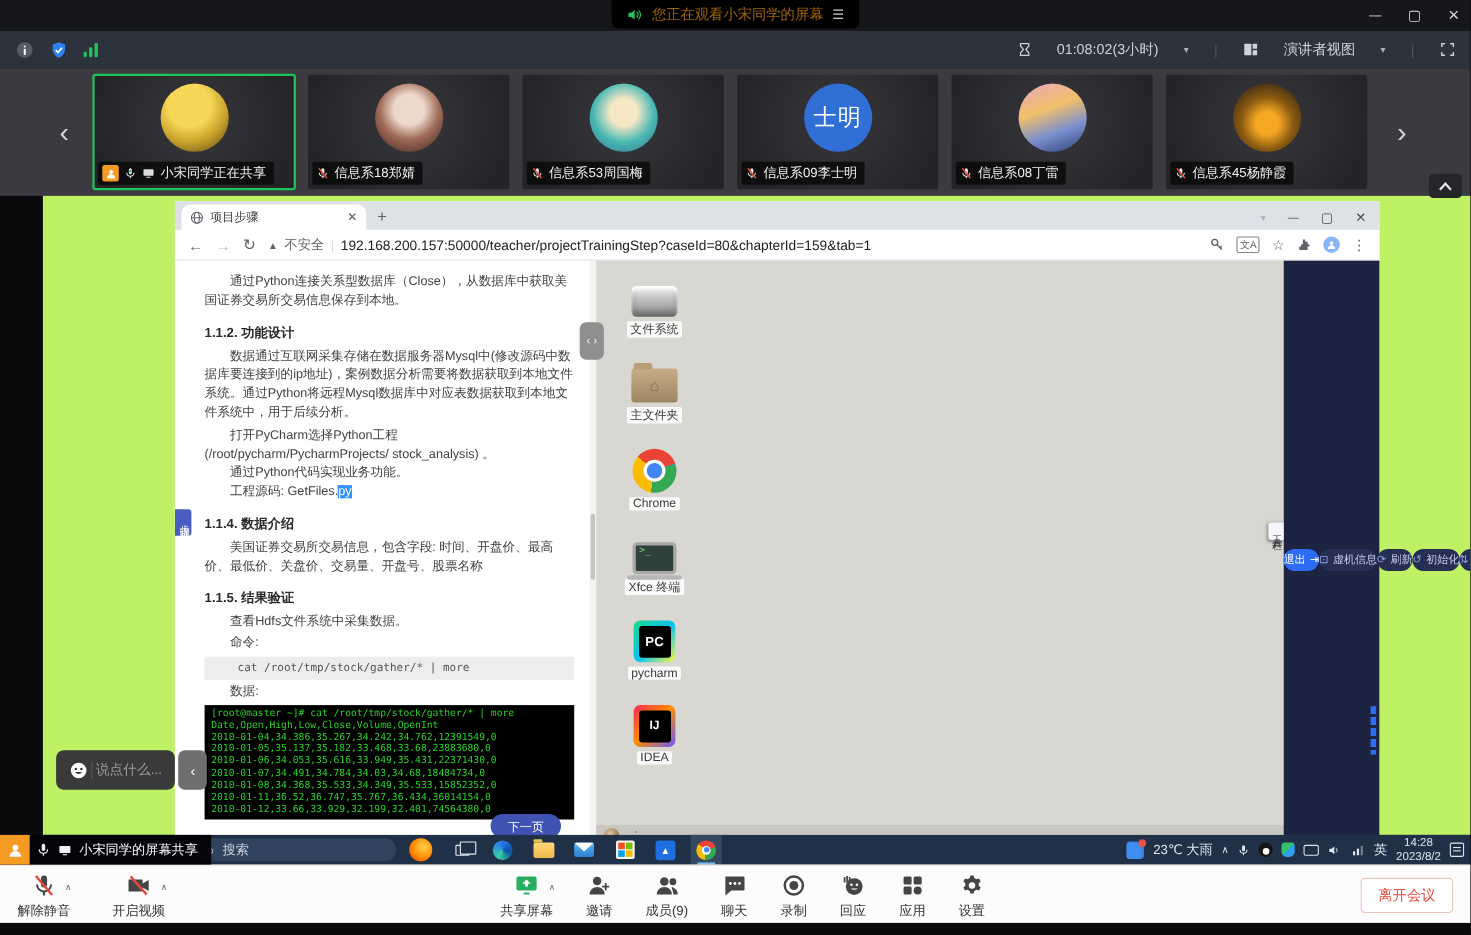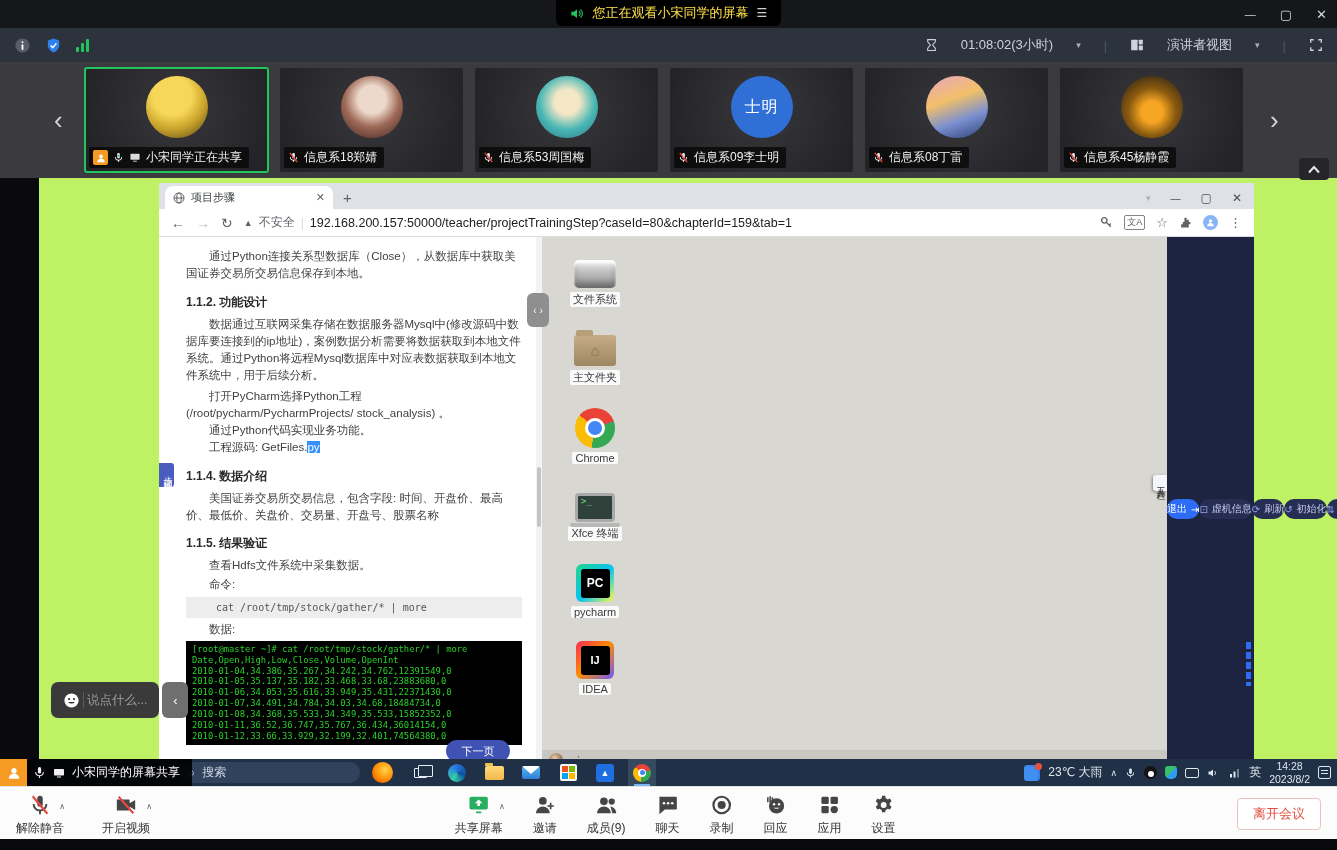--- a/index.html
+++ b/index.html
@@ -3,21 +3,21 @@
 <meta charset="utf-8">
 <style>
   *{margin:0;padding:0;box-sizing:border-box;}
   html,body{width:1337px;height:850px;overflow:hidden;background:#000;}
   body{font-family:"Liberation Sans","DejaVu Sans",sans-serif;}
   .app{position:relative;width:1337px;height:850px;background:#0a0a0c;overflow:hidden;}
 
   
   .banner{position:relative;height:28px;background:#16171a;}
   .banner-pill{position:absolute;left:50%;transform:translateX(-50%);top:0;height:26px;background:#000;border-radius:0 0 6px 6px;display:flex;align-items:center;gap:8px;padding:0 14px;}
-  .banner-pill .t{color:#fde047;font-size:13px;}
+  .banner-pill .t{color:#a16207;font-size:13px;}
   .banner-pill .menu{color:#cfcfcf;font-size:12px;}
   .win-controls{position:absolute;right:10px;top:0;height:28px;display:flex;align-items:center;gap:24px;color:#d8d8d8;font-size:13px;}
   .win-controls span{cursor:default;}
 
   
   .statusbar{height:34px;background:#2d333d;display:flex;align-items:center;padding:0 14px;color:#ccd2db;}
   .sb-left{display:flex;align-items:center;gap:14px;}
   .sb-right{margin-left:auto;display:flex;align-items:center;gap:23px;font-size:13px;}
   .sb-div{color:#4d5562;}
   .sig{display:flex;align-items:flex-end;gap:2px;height:13px;}
@@ -27,21 +27,21 @@
   
   .thumbstrip{position:relative;height:116px;background:#3b3b3f;}
   .thumbs{position:absolute;left:85px;top:6px;display:flex;gap:12px;}
   .thumb{position:relative;width:183px;height:104px;background:radial-gradient(circle at 50% 40%,#37373c,#242428 85%);border-radius:2px;}
   .thumb.sharing{outline:2px solid #21c45d;outline-offset:-1px;}
   .avatar{position:absolute;left:50%;top:8px;transform:translateX(-50%);width:62px;height:62px;border-radius:50%;display:flex;align-items:center;justify-content:center;}
   .av1{background:radial-gradient(circle at 42% 32%,#f7d757 0 35%,#caa42c 60%,#4a3c14);}
   .av2{background:radial-gradient(circle at 50% 38%,#ecd9cb 0 28%,#a06a58 55%,#35211f);}
   .av3{background:radial-gradient(circle at 50% 42%,#f4e7c6 0 26%,#49b8b4 58%,#2e6f86);}
   .av4{background:#2f6fd6;}
-  .av4 span{color:#fff;font-size:16px;letter-spacing:1px;}
+  .av4 span{color:#fff;font-size:21px;letter-spacing:1px;}
   .av5{background:linear-gradient(160deg,#e8a6c0,#f2c069 38%,#7a8fd0 68%,#2b3f73);}
   .av6{background:radial-gradient(circle at 50% 58%,#f5a623 0 22%,#8a5a10 50%,#141419);}
   .chip{position:absolute;left:4px;bottom:4px;background:rgba(8,8,8,.82);border-radius:2px;display:flex;align-items:center;gap:5px;padding:2px 7px 2px 4px;color:#f2f2f2;font-size:12px;white-space:nowrap;}
   .chip .badge{width:15px;height:15px;background:#f59a23;border-radius:2px;display:flex;align-items:center;justify-content:center;}
   .strip-arrow{position:absolute;top:50%;transform:translateY(-50%);color:#d6d6d6;font-size:26px;line-height:1;cursor:pointer;}
   .strip-arrow.l{left:54px;} .strip-arrow.r{left:1270px;}
   .collapse-box{position:absolute;right:8px;top:158px;width:30px;height:22px;background:#26262a;border-radius:4px;display:flex;align-items:center;justify-content:center;z-index:30;}
 
   
   .stage{position:relative;height:581px;background:#bef264;margin-left:39px;}

